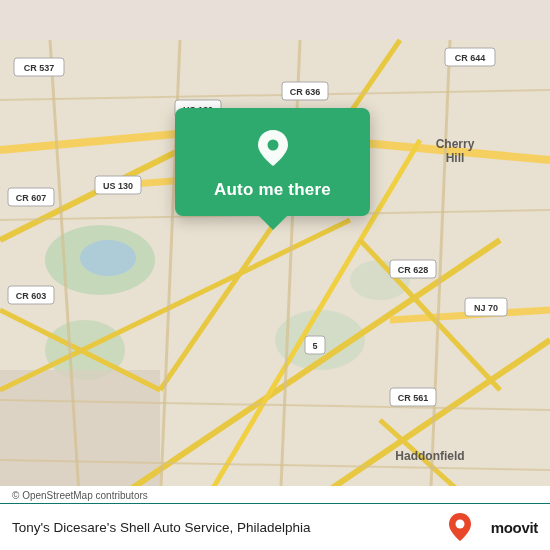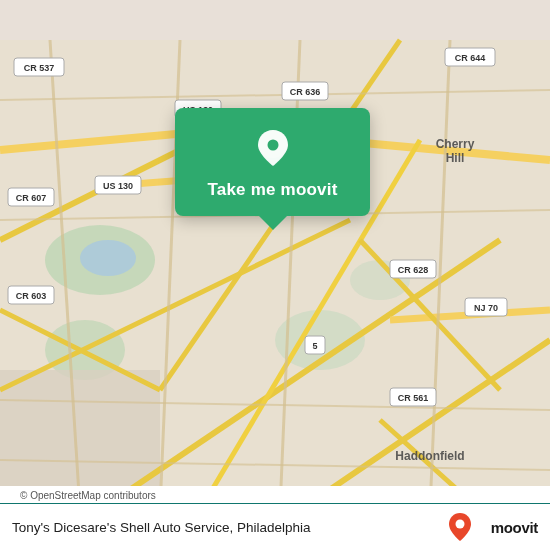--- a/index.html
+++ b/index.html
@@ -75,21 +75,21 @@
     .bottom-bar {
       position: absolute;
       bottom: 0;
       left: 0;
       width: 100%;
       background: #fff;
       z-index: 20;
     }
 
     .copyright-row {
-      padding: 4px 20px 2px;
+      padding: 4px 12px 2px;
       font-size: 10px;
       color: #555;
       background: rgba(255,255,255,0.85);
     }
 
     .location-row {
       display: flex;
       align-items: center;
       padding: 9px 12px;
       border-top: 1px solid #0f766e;
@@ -207,21 +207,21 @@
 
   </svg>
 
   <div class="popup-card">
 
     <svg class="pin-icon" viewBox="0 0 44 44" xmlns="http://www.w3.org/2000/svg">
       <circle cx="22" cy="18" r="14" fill="#fff" opacity="0.25"></circle>
       <path d="M22 4 C13.6 4 7 10.6 7 19 C7 28.5 22 40 22 40 C22 40 37 28.5 37 19 C37 10.6 30.4 4 22 4 Z" fill="white" opacity="0.95"></path>
       <circle cx="22" cy="19" r="5.5" fill="#2eaa6e"></circle>
     </svg>
-    <button class="take-me-there-btn">Take me moovit</button>
+    <button class="take-me-there-btn">Auto me there</button>
   </div>
 
 </div>
 
 <div class="bottom-bar">
   <div class="copyright-row">
     <span>© OpenStreetMap contributors</span>
   </div>
   <div class="location-row">
     <span class="location-text">Tony's Dicesare's Shell Auto Service, Philadelphia</span>

